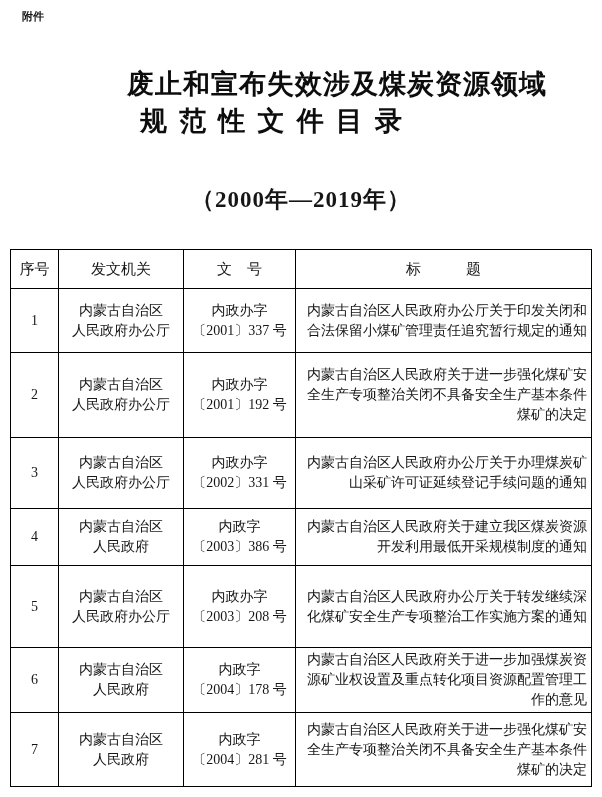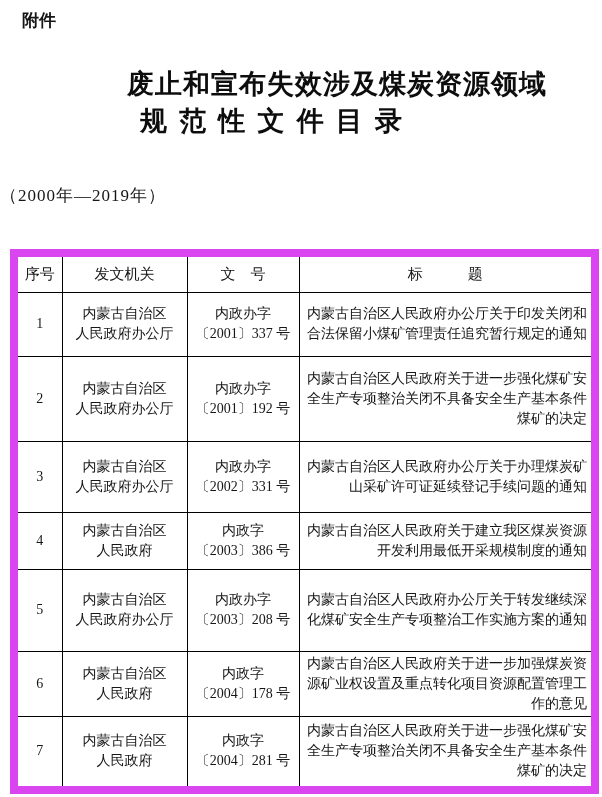--- a/index.html
+++ b/index.html
@@ -7,46 +7,48 @@
     width: 602px; height: 797px;
     background: #ffffff;
     position: relative;
     color: #111111;
     font-family: "Liberation Serif", "DejaVu Serif", serif;
     overflow: hidden;
   }
   .attachment {
     position: absolute; top: 9px; left: 22px;
     font-family: "Liberation Sans", "DejaVu Sans", sans-serif;
-    font-size: 17px; font-weight: 600; color: #161616;
+    font-size: 11px; font-weight: 600; color: #161616;
   }
   .title1 {
     position: absolute; top: 66px; left: 0; width: 602px;
     text-align: center;
     font-size: 27px; font-weight: bold; color: #0d0d0d;
     letter-spacing: 1px;
     margin-left: 36px;
   }
   .title2 {
     position: absolute; top: 103px; left: 0; width: 542px;
     text-align: center;
     font-size: 27px; font-weight: bold; color: #0d0d0d;
     letter-spacing: 0.45em; text-indent: 0.45em;
   }
   .subtitle {
     position: absolute; top: 184px; left: 0; width: 602px;
-    font-size: 17px; color: #161616;
+    text-align: center;
+    font-size: 23px; color: #161616;
     letter-spacing: 1px;
+    font-weight: bold;
   }
   table.doc-table {
     position: absolute; top: 249px; left: 10px;
     width: 581px;
     border-collapse: collapse;
     table-layout: fixed;
-    border: 8px solid #d946ef;
+    border: 1px solid #d946ef;
     font-size: 14px;
   }
   .doc-table th, .doc-table td {
     border: 1px solid #000;
     vertical-align: middle;
     padding: 2px 4px;
     line-height: 20px;
     color: #161616;
     font-weight: normal;
   }

